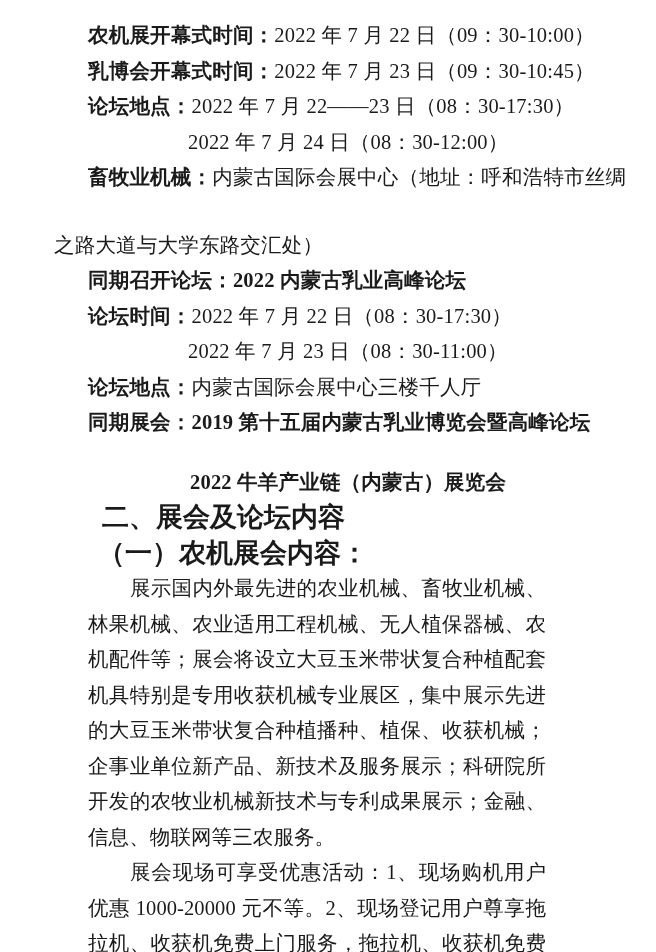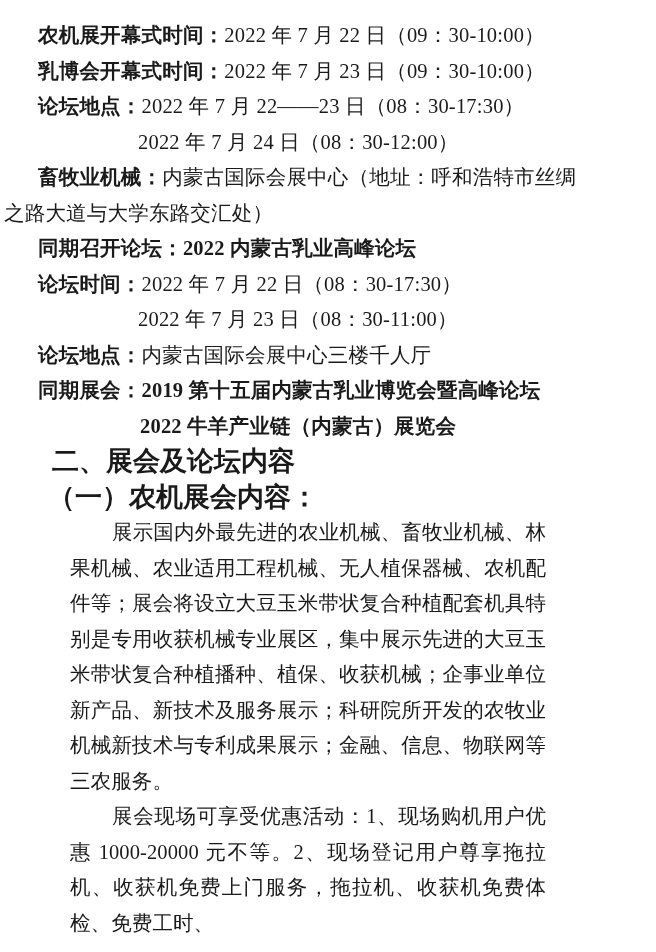--- a/index.html
+++ b/index.html
@@ -11,21 +11,21 @@
     width: 656px;
     height: 952px;
     font-family: "Liberation Serif", "DejaVu Serif", serif;
     color: #1a1a1a;
     overflow: hidden;
   }
   .page {
     width: 580px;
     height: 952px;
     box-sizing: border-box;
-    padding: 18px 34px 0 38px;
+    padding: 18px 34px 0 88px;
     position: relative;
   }
   .line {
     font-size: 20.5px;
     line-height: 35.5px;
     white-space: nowrap;
     letter-spacing: 0.2px;
   }
   .bold {
     font-weight: bold;
@@ -33,66 +33,66 @@
   .cont2 {
     padding-left: 100px;
   }
   .para {
     font-size: 20.5px;
     line-height: 35.5px;
     text-align: justify;
     text-justify: inter-ideograph;
     letter-spacing: 0.1px;
     word-break: break-all;
-    margin-left: 32px;
   }
   .para-indent {
     text-indent: 42px;
   }
   .hd {
     font-size: 27px;
     line-height: 35.5px;
     font-weight: bold;
   }
   .hd-i1 {
     padding-left: 14px;
   }
   .hd-i2 {
     padding-left: 10px;
   }
   .center-ish {
     padding-left: 102px;
+    margin-top: 24px;
   }
 </style>
 </head>
 <body>
 
 <div class="page">
 
   <div class="line">
     <span class="bold">农机展开幕式时间：</span><span>2022 年 7 月 22 日（09：30-10:00）</span>
   </div>
 
   <div class="line">
-    <span class="bold">乳博会开幕式时间：</span><span>2022 年 7 月 23 日（09：30-10:00）</span>
+    <span class="bold">乳博会开幕式时间：</span><span>2022 年 7 月 23 日（09：30-10:45）</span>
   </div>
 
   <div class="line">
     <span class="bold">论坛地点：</span><span>2022 年 7 月 22——23 日（08：30-17:30）</span>
   </div>
 
   <div class="line cont2">
     <span>2022 年 7 月 24 日（08：30-12:00）</span>
   </div>
 
   <div class="line">
     <span class="bold">畜牧业机械：</span><span>内蒙古国际会展中心（地址：呼和浩特市丝绸</span>
   </div>
 
-  <div class="line" style="padding-left:0;margin-left:-34px;">
+  <div class="line" style="padding-left:0;margin-left:-34px;margin-top:32px;">
     <span>之路大道与大学东路交汇处）</span>
   </div>
 
   <div class="line bold">
     <span>同期召开论坛：2022 内蒙古乳业高峰论坛</span>
   </div>
 
   <div class="line">
     <span class="bold">论坛时间：</span><span>2022 年 7 月 22 日（08：30-17:30）</span>
   </div>

